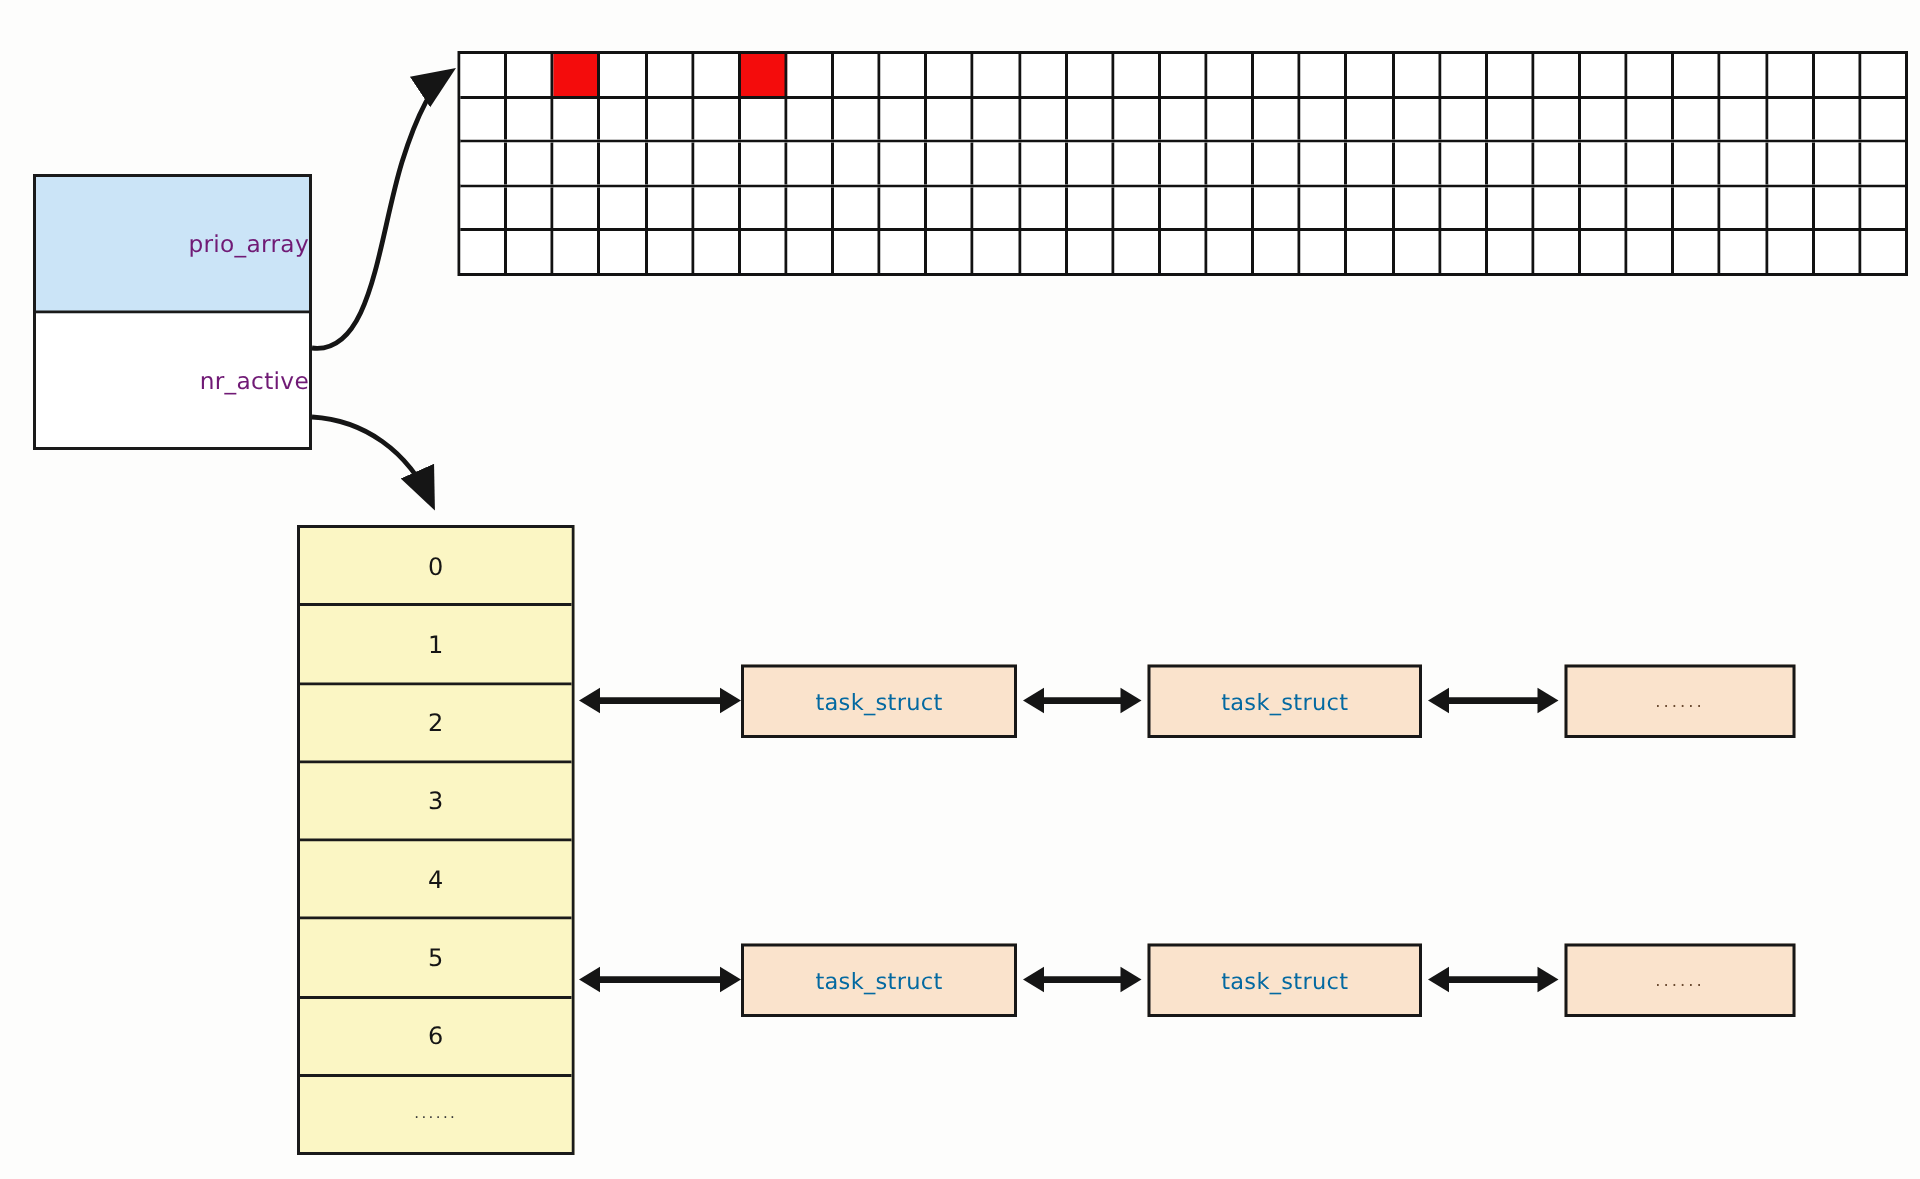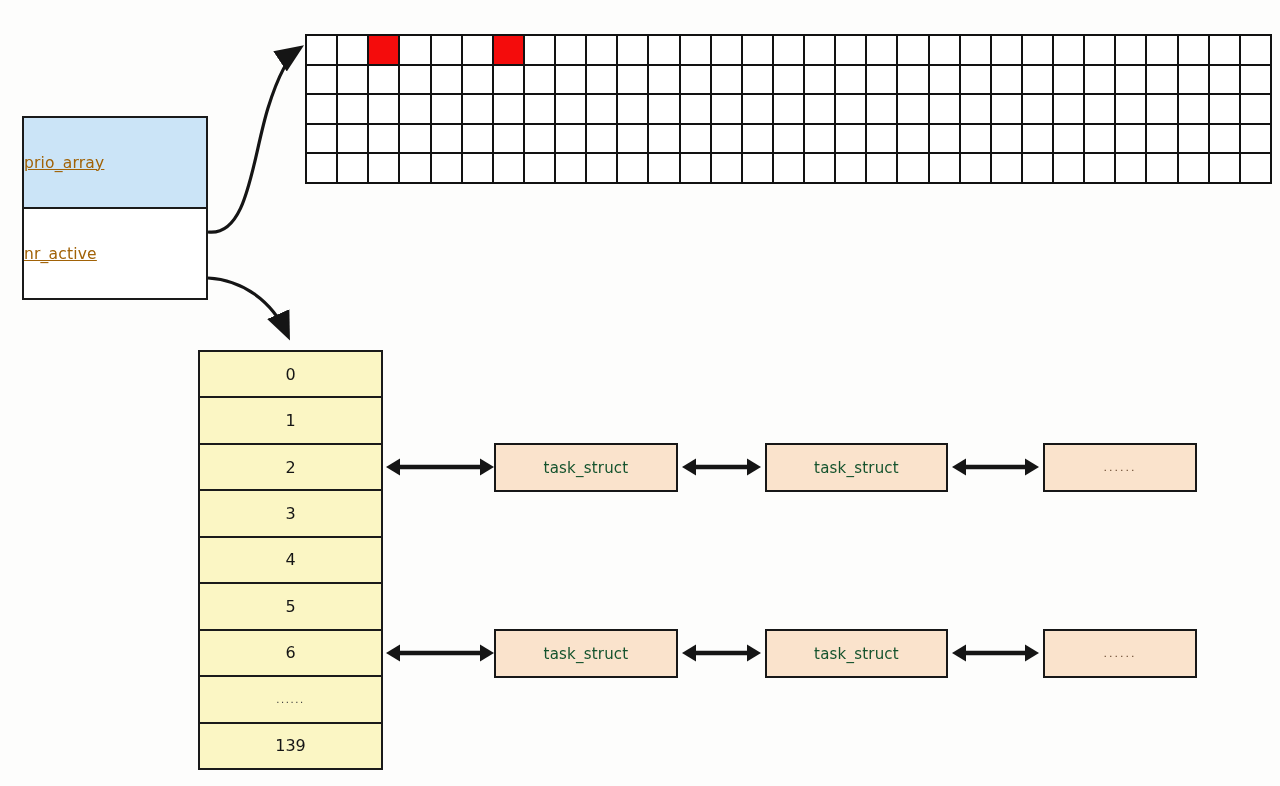--- a/index.html
+++ b/index.html
@@ -26,27 +26,26 @@
     height: 184px;
     border: 2.5px solid #1a1a1a;
     background: #ffffff;
     display: flex;
     flex-direction: column;
   }
   .struct-row {
     flex: 1 1 0;
     display: flex;
     align-items: center;
-    justify-content: flex-start;
+    justify-content: flex-end;
     font-size: 15.5px;
-    color: #a16207;
+    color: #701a75;
     letter-spacing: 0.2px;
     border-bottom: 2.5px solid #1a1a1a;
     background: #ffffff;
-    text-decoration: underline;
   }
   .struct-row:last-child { border-bottom: none; }
   .struct-row.header { background: #cbe4f7; }
 
   
   #bitmap-grid {
     position: absolute;
     left: 305px;
     top: 34px;
     width: 967px;
@@ -98,21 +97,21 @@
   
   .task-node {
     position: absolute;
     height: 49px;
     border: 2.5px solid #171717;
     background: #fae3cc;
     display: flex;
     align-items: center;
     justify-content: center;
     font-size: 15px;
-    color: #14532d;
+    color: #0369a1;
     letter-spacing: 0.2px;
   }
   .task-node.ellipsis { font-size: 11px; letter-spacing: 2px; color: #6a4a30; }
 
   
   .dbl-arrow {
     position: absolute;
     height: 22px;
     display: block;
   }
@@ -331,23 +330,20 @@
       </div>
       <div class="queue-slot">
         <span>5</span>
       </div>
       <div class="queue-slot">
         <span>6</span>
       </div>
       <div class="queue-slot ellipsis">
         <span>......</span>
       </div>
-      <div class="queue-slot">
-        <span>139</span>
-      </div>
     </div>
 
   <div id="task-layer">
       <svg class="dbl-arrow" width="108" height="22" style="left: 386px; top: 456px;">
         <path d="M 0 11 L 14 2.5 L 14 19.5 Z" fill="#151515"></path>
         <path d="M 108 11 L 94 2.5 L 94 19.5 Z" fill="#151515"></path>
         <line x1="13" y1="11" x2="95" y2="11" stroke="#151515" stroke-width="4.5"></line>
       </svg>
       <svg class="dbl-arrow" width="79" height="22" style="left: 682px; top: 456px;">
         <path d="M 0 11 L 14 2.5 L 14 19.5 Z" fill="#151515"></path>

